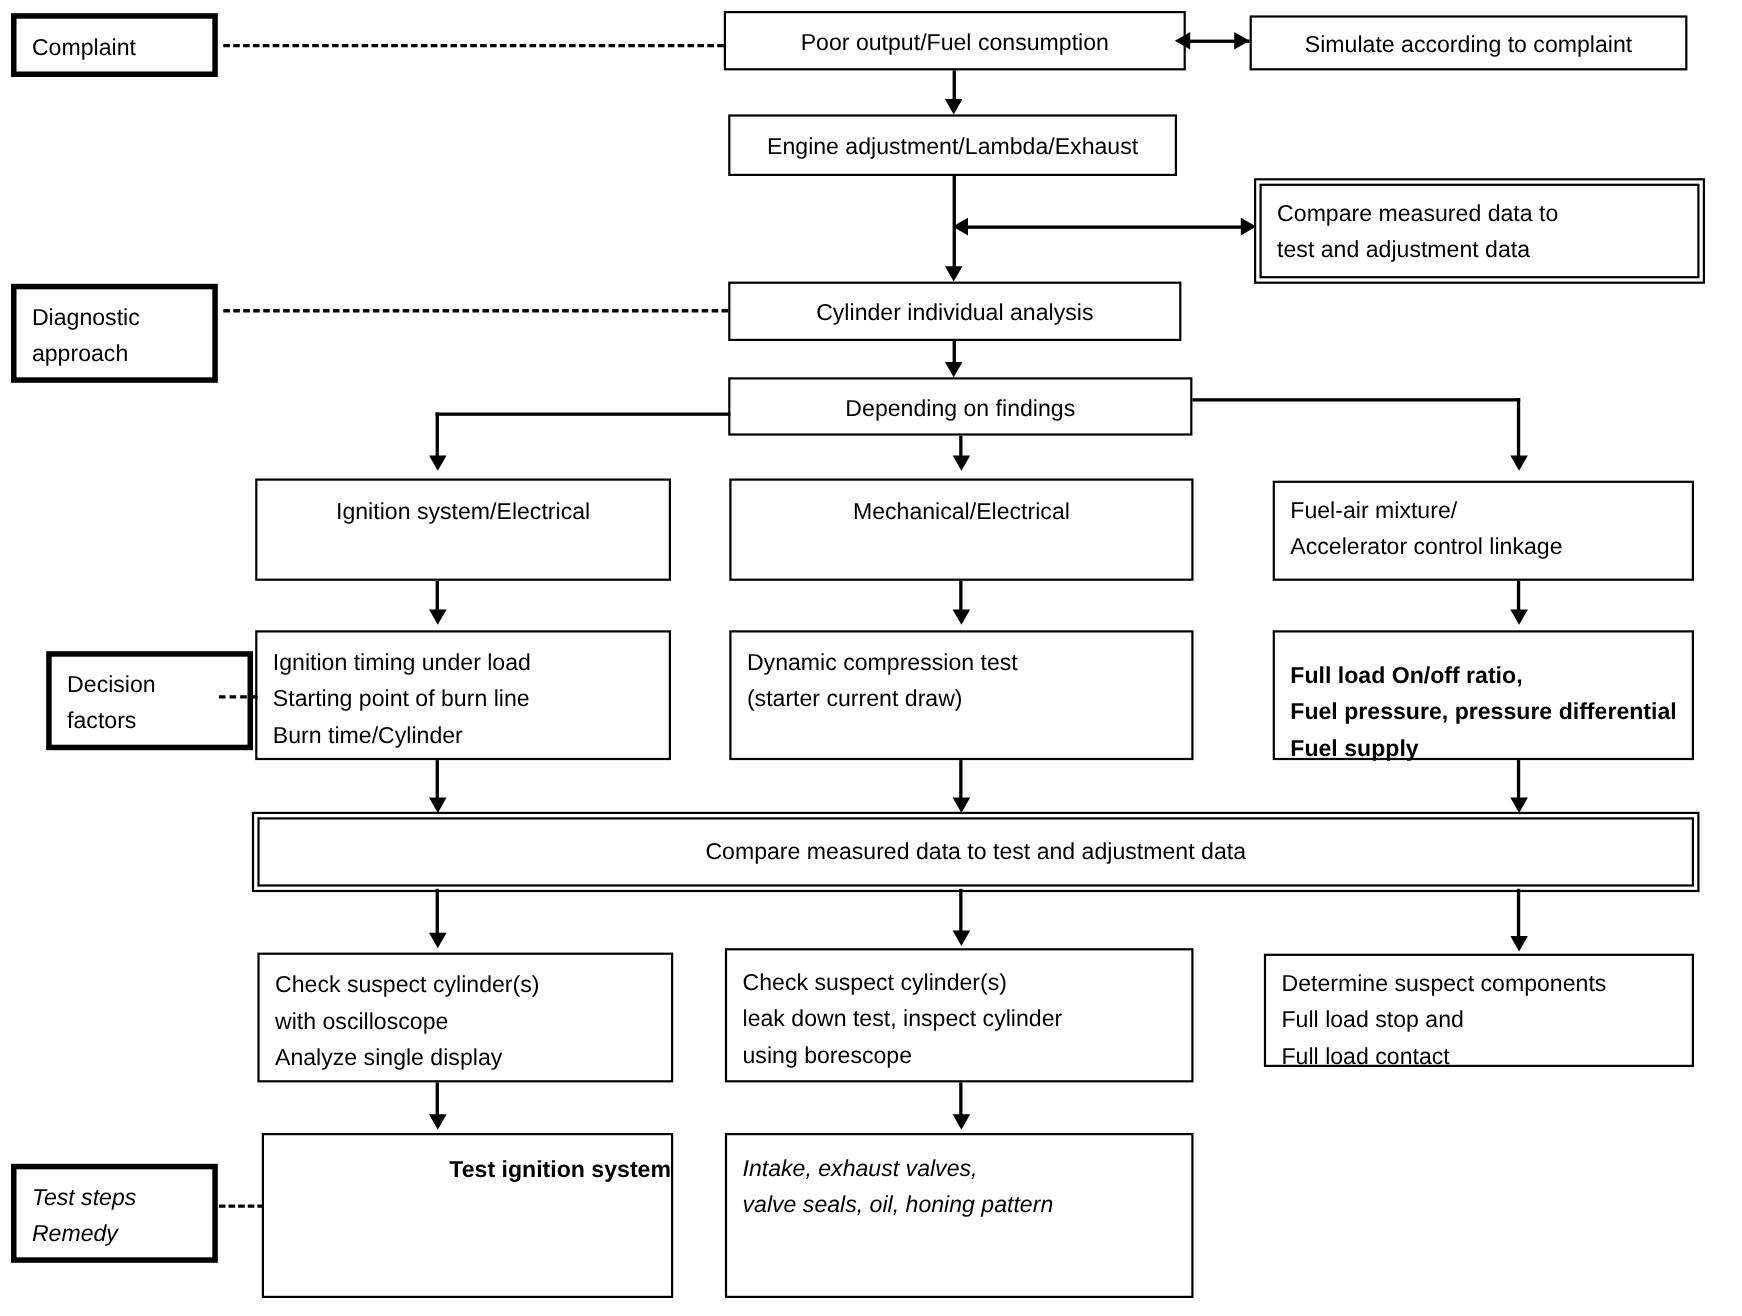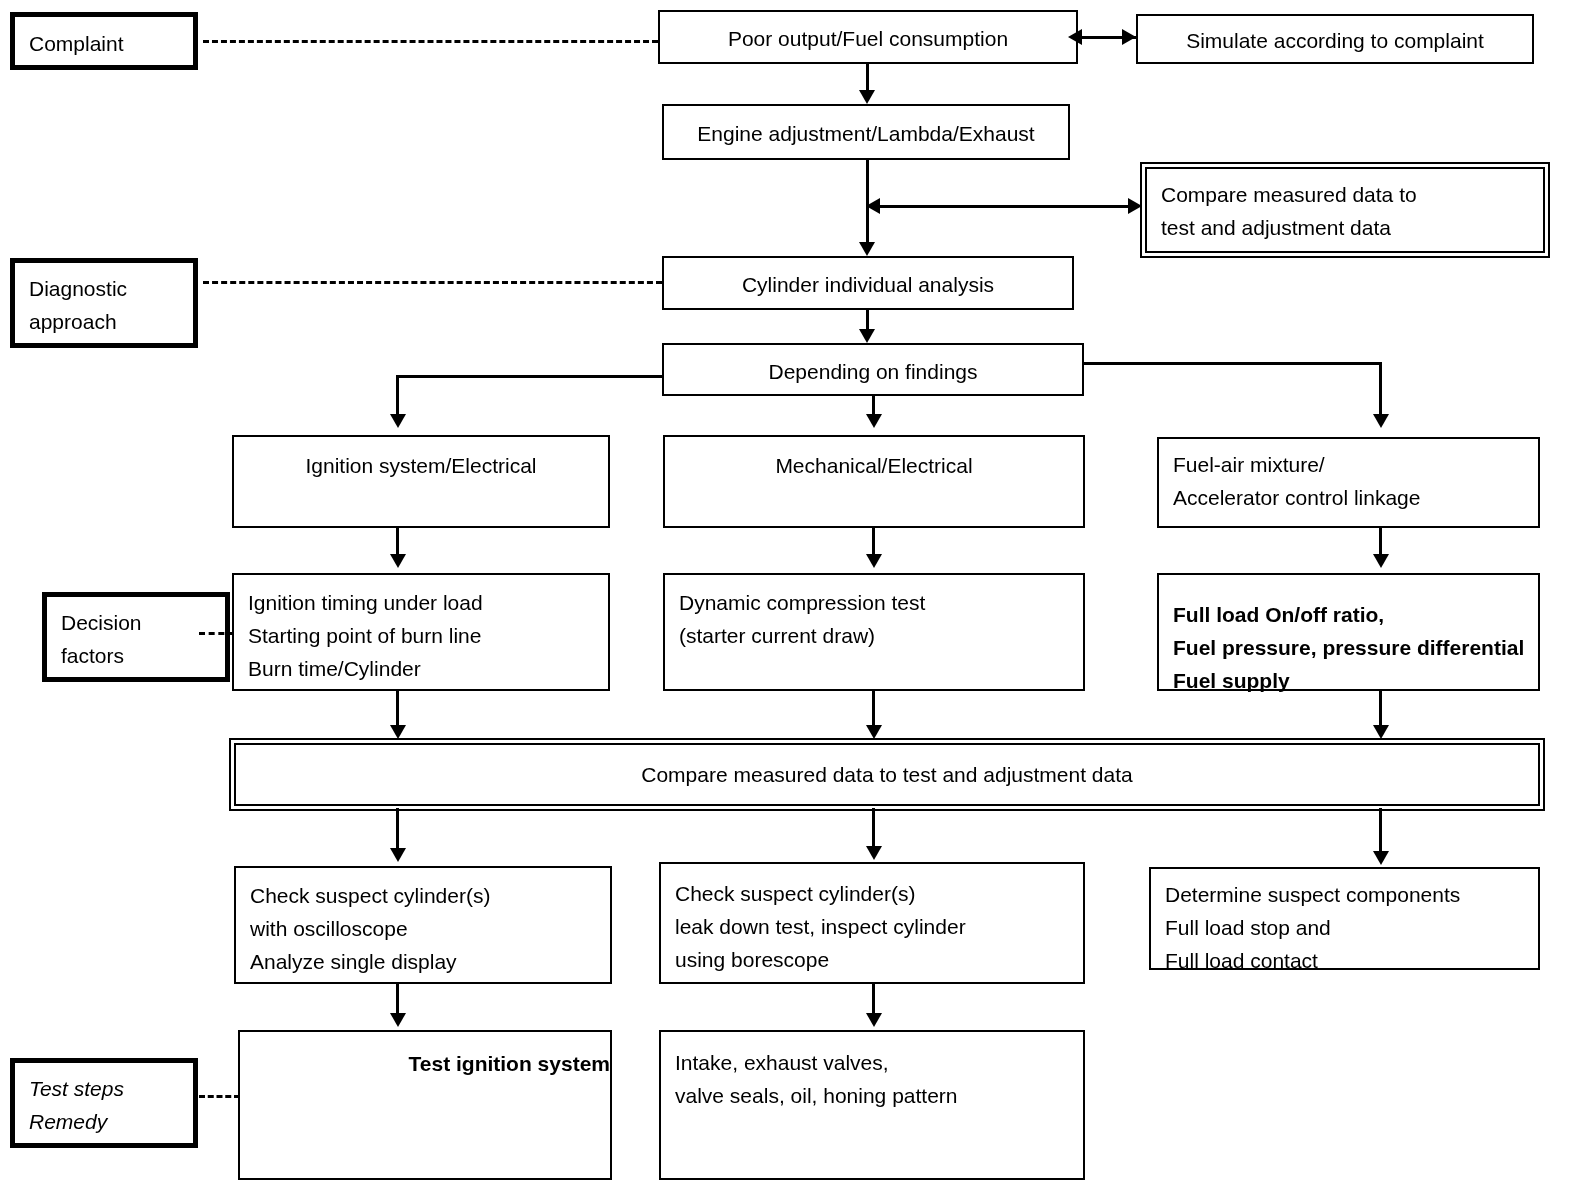--- a/index.html
+++ b/index.html
@@ -168,21 +168,21 @@
     <div class="txt" style="top:9px;">Determine suspect components
 Full load stop and
 Full load contact</div>
   </div>
 
   <div class="box" style="left:238px; top:1030px; width:374px; height:150px;">
     <div class="txt center bold" style="top:15px;">Test ignition system</div>
   </div>
 
   <div class="box" style="left:659px; top:1030px; width:426px; height:150px;">
-    <div class="txt" style="top:14px;">Intake, exhaust valves,
+    <div class="txt" style="top:14px;font-style:italic;">Intake, exhaust valves,
 valve seals, oil, honing pattern</div>
   </div>
 
   <div class="dash" style="left:203px; top:40px; width:455px;"></div>
 
   <div class="dash" style="left:203px; top:281px; width:459px;"></div>
 
   <div class="dash" style="left:199px; top:632px; width:35px;"></div>
 
   <div class="dash" style="left:199px; top:1095px; width:41px;"></div>

